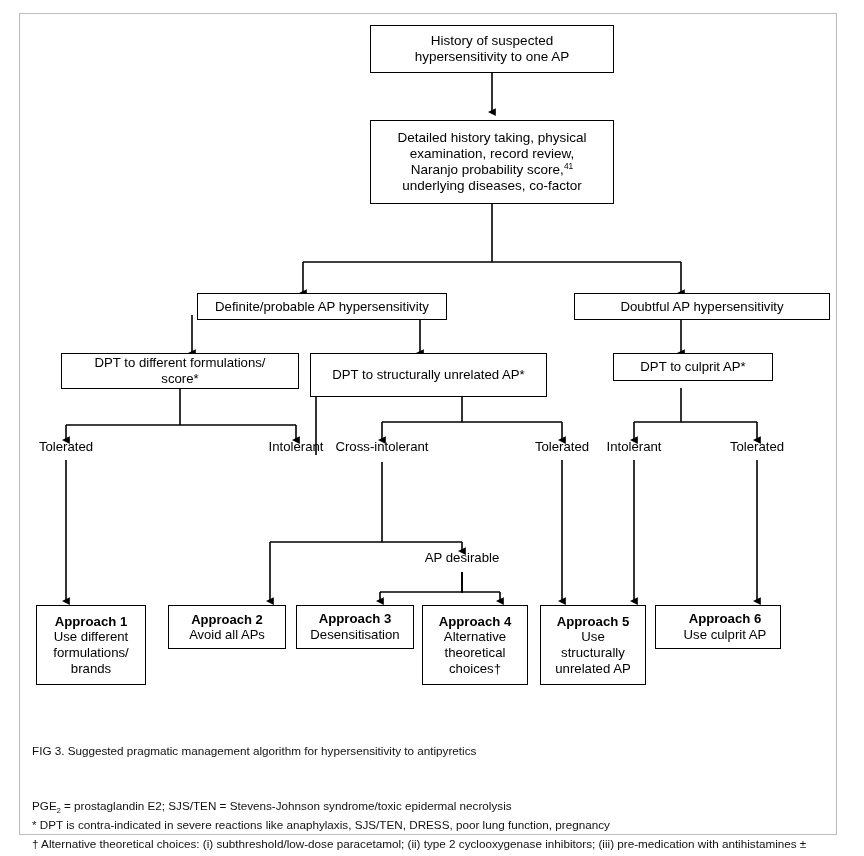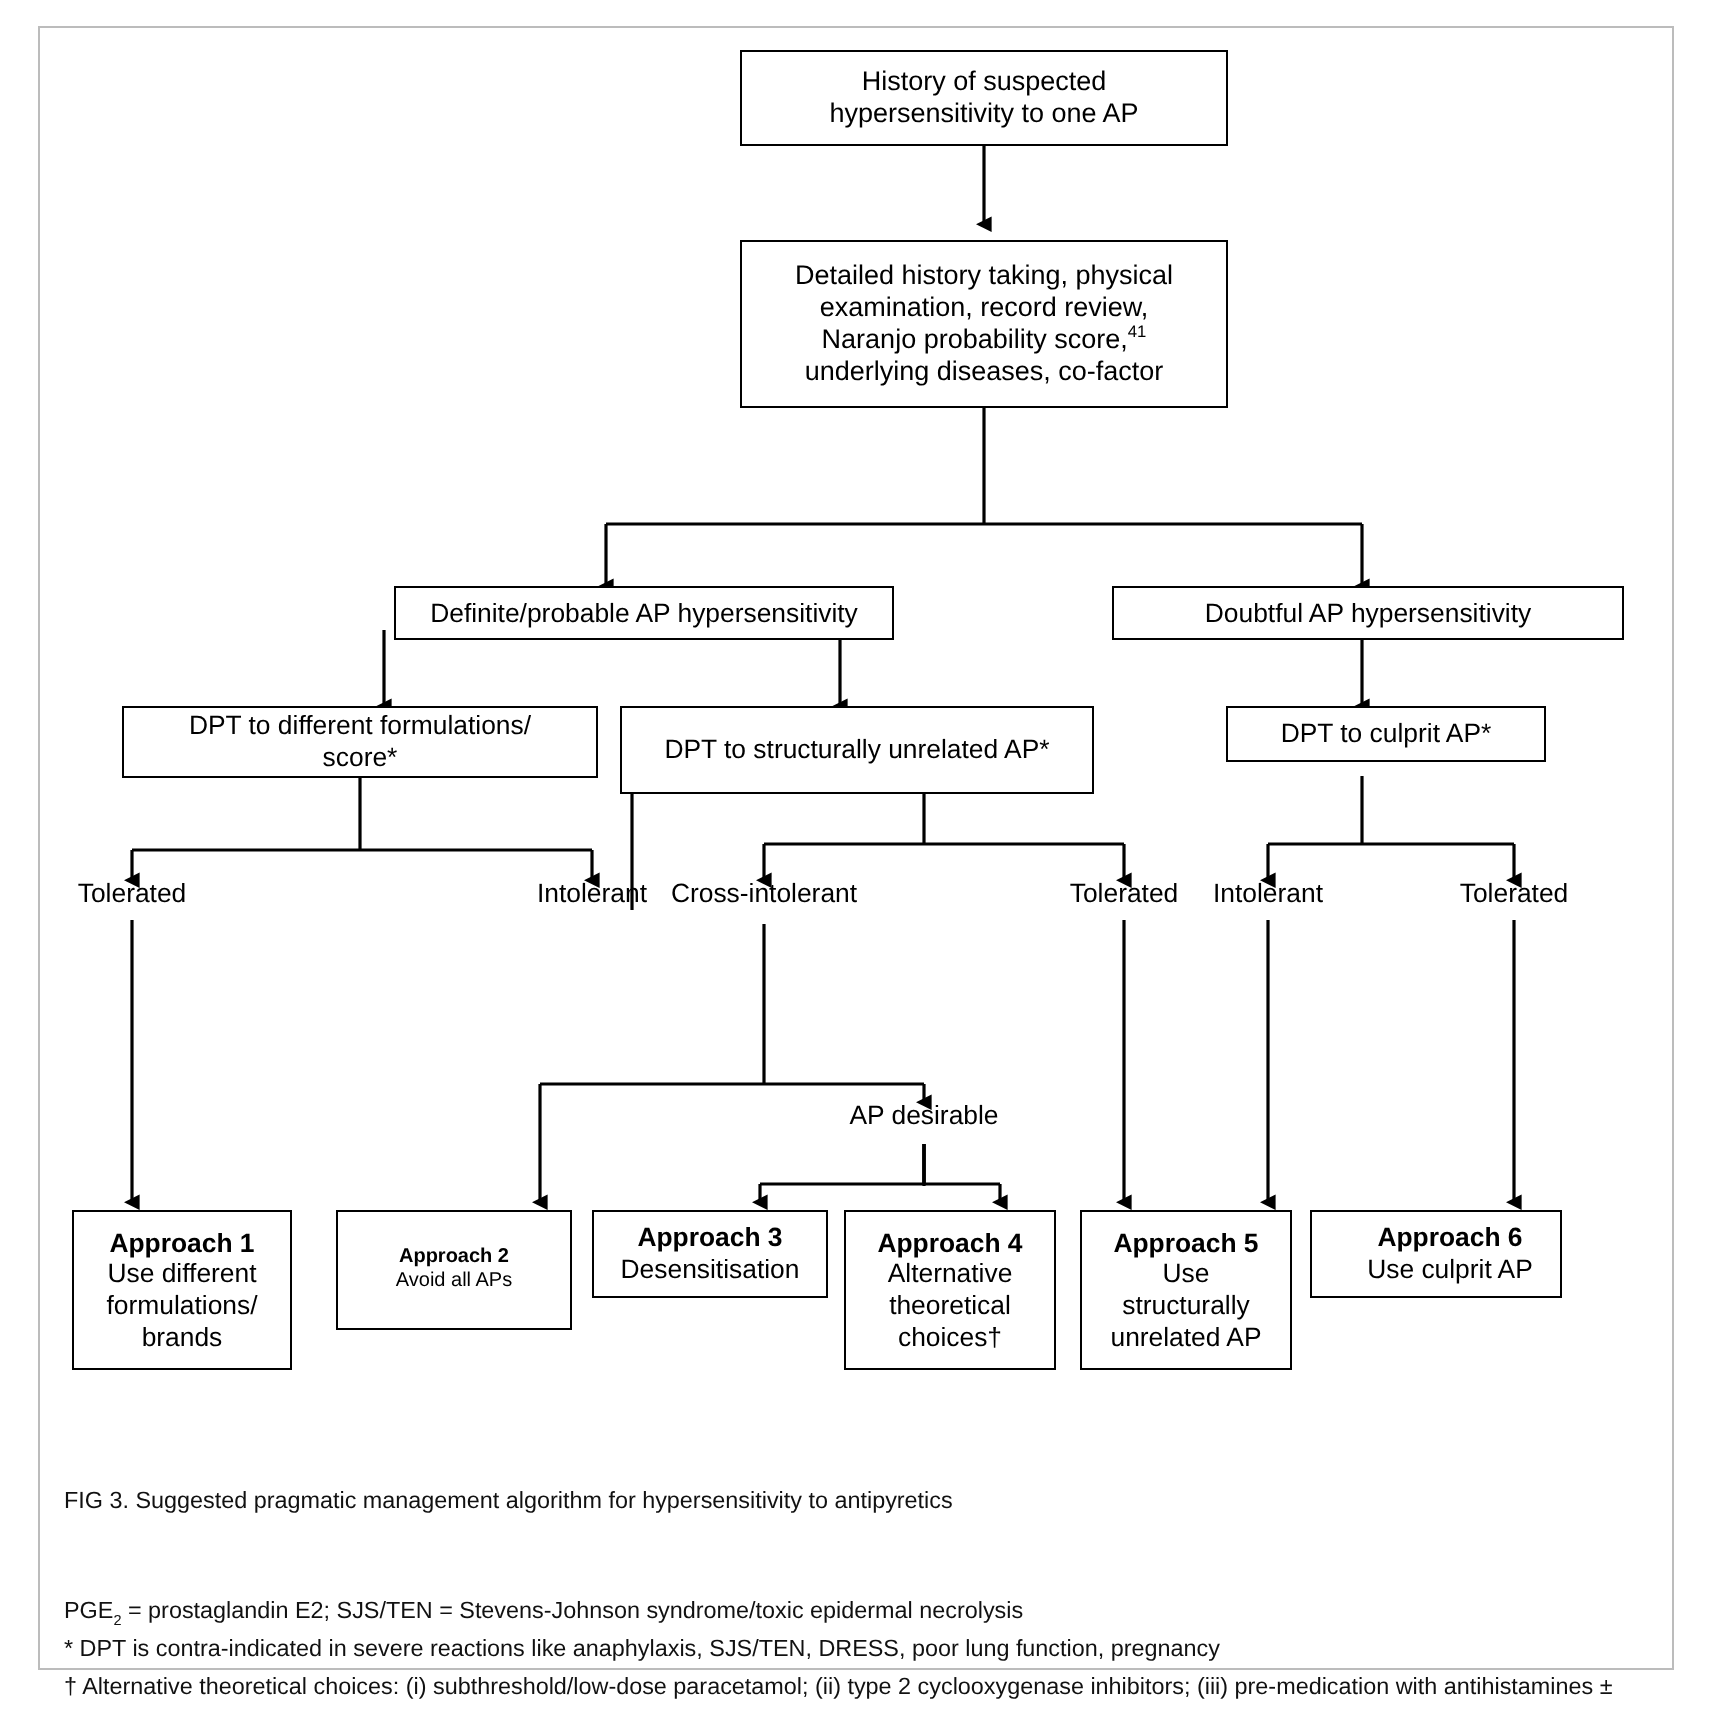--- a/index.html
+++ b/index.html
@@ -151,21 +151,21 @@
     <span class="ln">Detailed history taking, physical</span>
     <span class="ln">examination, record review,</span>
     <span class="ln"><span>Naranjo probability score,</span><sup>41</sup></span>
     <span class="ln">underlying diseases, co-factor</span>
   </div>
 
   <div class="node" style="left:197px;top:293px;width:250px;height:27px;font-size:13.2px;">
     <span class="ln">Definite/probable AP hypersensitivity</span>
   </div>
 
-  <div class="node" style="left:556px;top:293px;width:256px;height:27px;font-size:13.2px;">
+  <div class="node" style="left:574px;top:293px;width:256px;height:27px;font-size:13.2px;">
     <span class="ln">Doubtful AP hypersensitivity</span>
   </div>
 
   <div class="node" style="left:61px;top:353px;width:238px;height:36px;font-size:13.2px;">
     <span class="ln">DPT to different formulations/</span>
     <span class="ln">score*</span>
   </div>
 
   <div class="node" style="left:310px;top:353px;width:237px;height:44px;font-size:13.2px;">
     <span class="ln">DPT to structurally unrelated AP*</span>
@@ -189,21 +189,21 @@
 
   <div class="lbl" style="left:707px;top:440px;width:100px;font-size:13.2px;">Tolerated</div>
 
   <div class="node" style="left:36px;top:605px;width:110px;height:80px;font-size:13.2px;">
     <span class="ln appr-title">Approach 1</span>
     <span class="ln">Use different</span>
     <span class="ln">formulations/</span>
     <span class="ln">brands</span>
   </div>
 
-  <div class="node" style="left:168px;top:605px;width:118px;height:60px;font-size:10px;">
+  <div class="node" style="left:168px;top:605px;width:118px;height:44px;font-size:13px;">
     <span class="ln appr-title">Approach 2</span>
     <span class="ln">Avoid all APs</span>
   </div>
 
   <div class="node" style="left:296px;top:605px;width:118px;height:44px;font-size:13.2px;">
     <span class="ln appr-title">Approach 3</span>
     <span class="ln">Desensitisation</span>
   </div>
 
   <div class="node" style="left:422px;top:605px;width:106px;height:80px;font-size:13.2px;">

